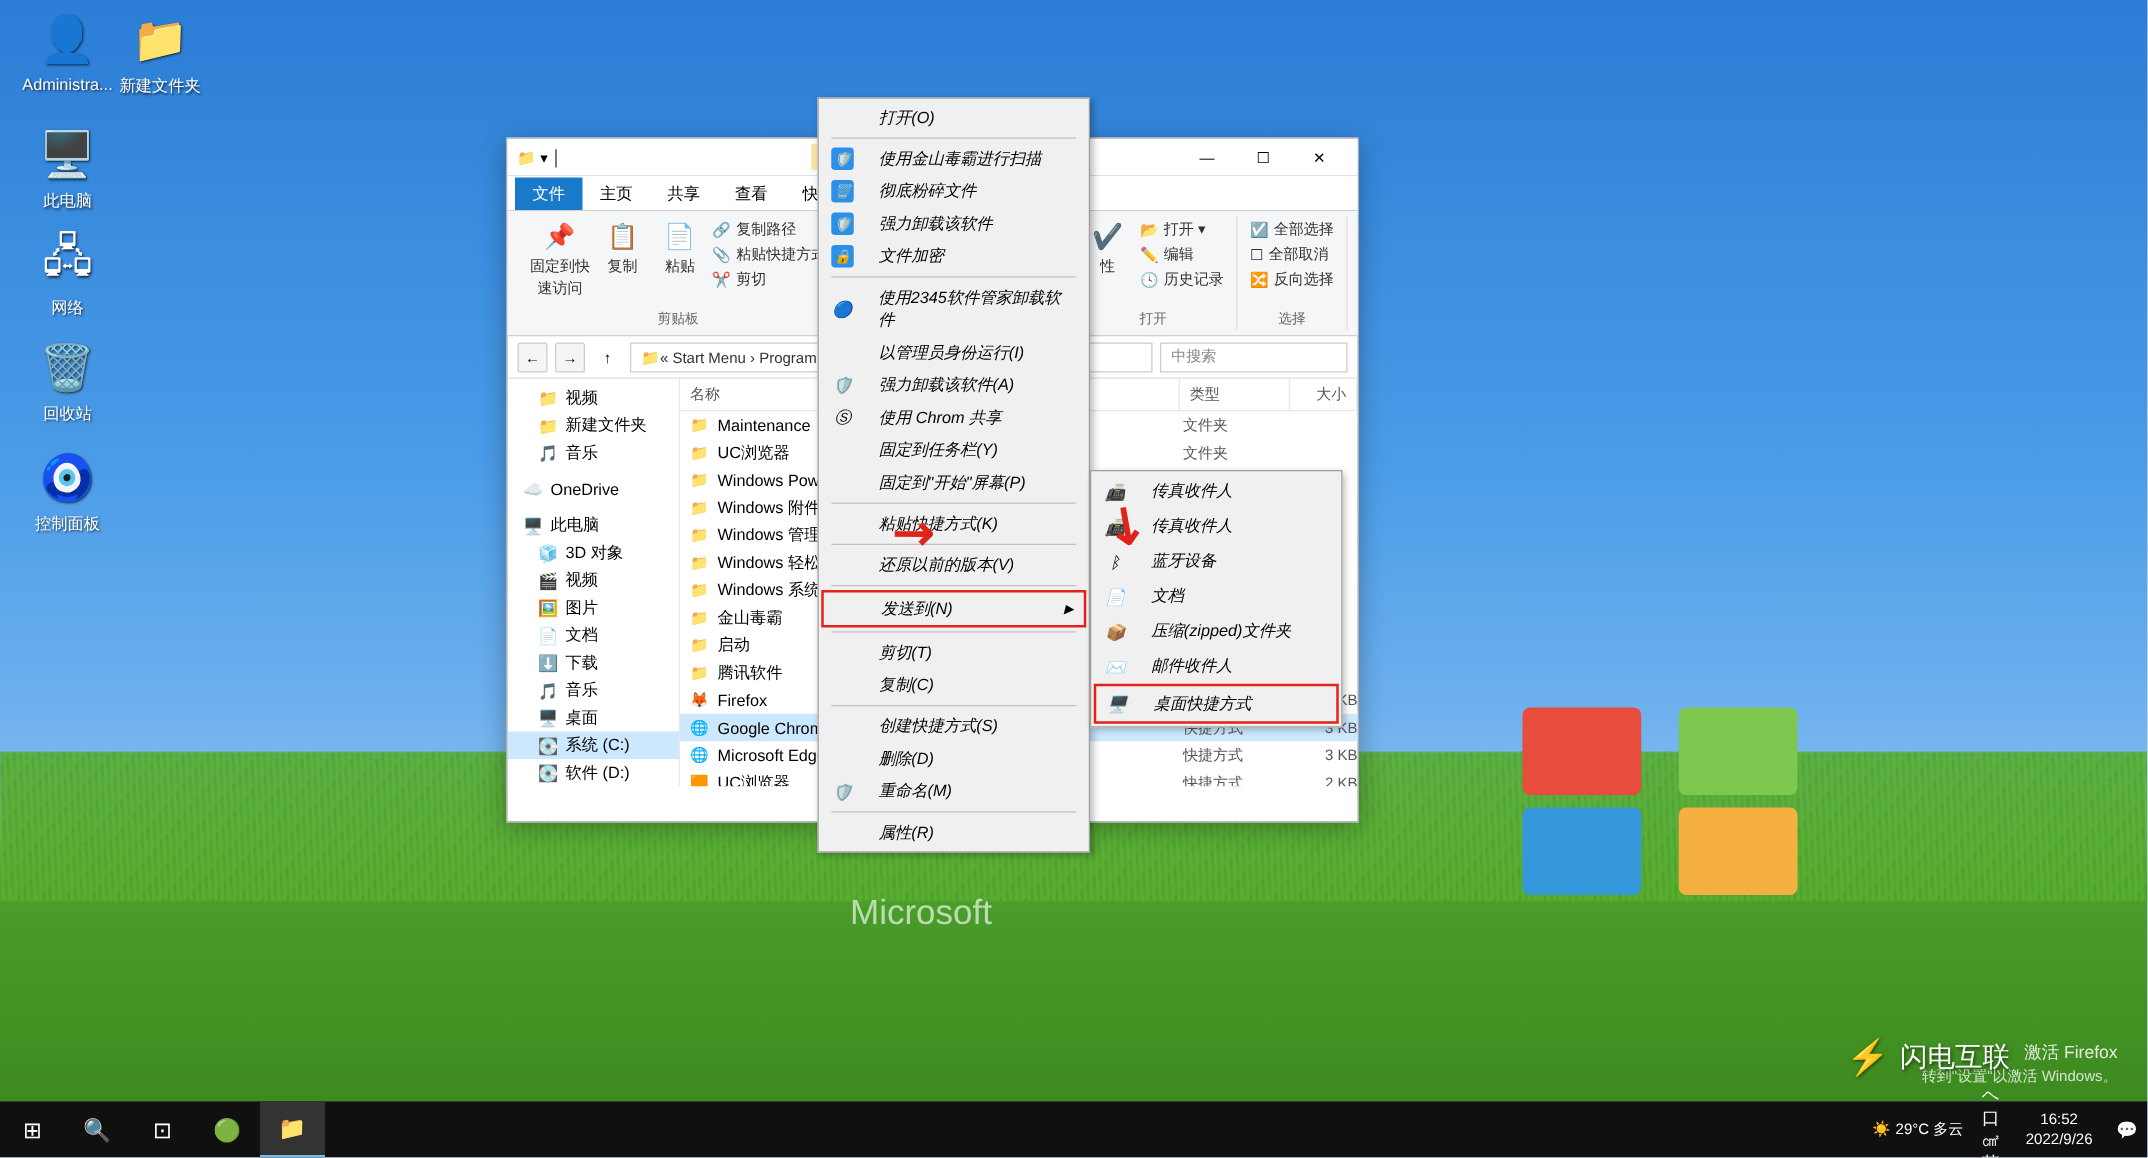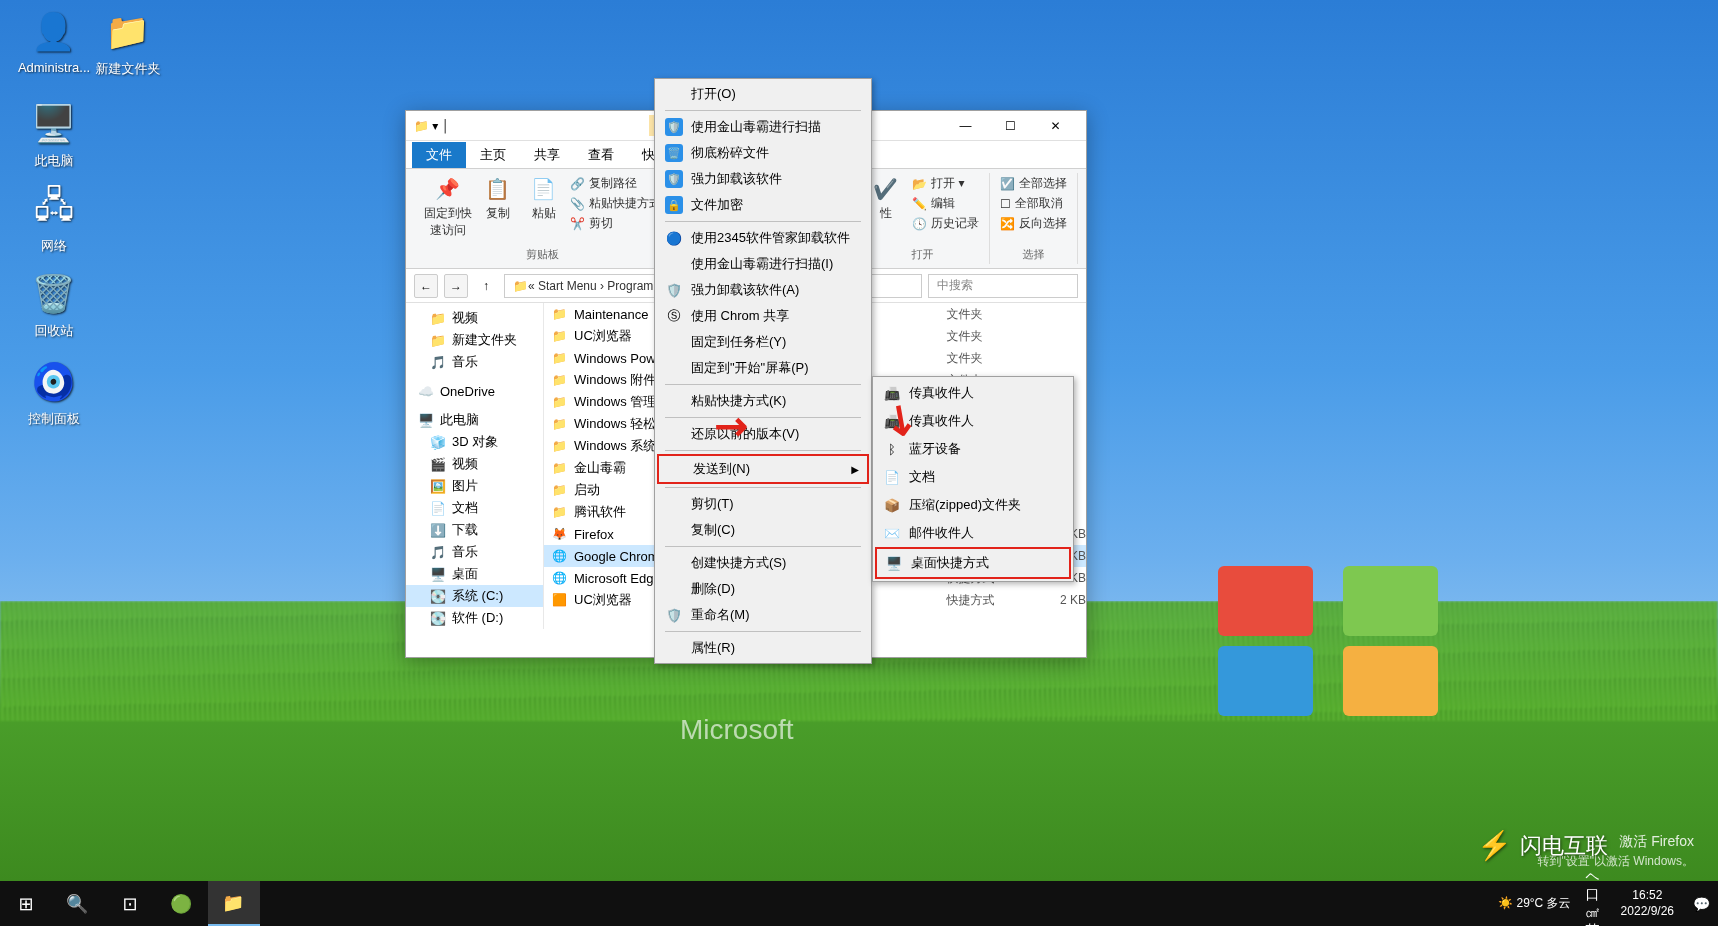--- a/index.html
+++ b/index.html
@@ -67,21 +67,21 @@
 .file-row .fc-type { width: 100px; color: #555; font-size: 12px; }
 .file-row .fc-size { width: 60px; text-align: right; color: #555; font-size: 12px; }
 .fi-icon { width: 16px; height: 16px; display: flex; align-items: center; justify-content: center; font-size: 12px; }
 .folder-ico { color: #f0c36d; }
 
 .status-bar { height: 26px; border-top: 1px solid #e0e0e0; display: flex; align-items: center; padding: 0 12px; font-size: 12px; color: #333; gap: 20px; }
 
 
 .ctx-menu { position: absolute; background: #f0f0f0; border: 1px solid #a0a0a0; box-shadow: 2px 2px 6px rgba(0,0,0,0.3); font-size: 13px; padding: 2px; }
 .ctx1 { top: 78px; left: 654px; width: 218px; }
-.ctx-item { display: flex; align-items: center; padding: 4px 12px 4px 8px; gap: 8px; position: relative; }
+.ctx-item { display: flex; align-items: center; padding: 4px 12px 4px 8px; gap: 20px; position: relative; font-style: italic; }
 .ctx-item .ci-icon { width: 18px; height: 18px; display: flex; align-items: center; justify-content: center; font-size: 13px; }
 .ctx-sep { height: 1px; background: #c0c0c0; margin: 3px 8px; }
 .ctx-item .arrow { position: absolute; right: 8px; font-size: 10px; }
 .red-box { border: 2px solid #e2231a; }
 .red-arrow { position: absolute; color: #e2231a; font-size: 40px; font-weight: bold; pointer-events: none; }
 
 .ctx2 { top: 376px; left: 872px; width: 202px; }
 .ctx2 .ctx-item { padding: 5px 12px 5px 8px; }
 
 
@@ -268,20 +268,26 @@
       <div class="sidebar-item selected">
           <span class="si-icon">💽</span>
           <span>系统 (C:)</span>
         </div>
       <div class="sidebar-item">
           <span class="si-icon">💽</span>
           <span>软件 (D:)</span>
         </div>
     </div>
     <div class="file-list">
+      <div class="file-header">
+        <div class="col-name">名称</div>
+        <div class="col-date" style="width:220px"></div>
+        <div class="col-type">类型</div>
+        <div class="col-size">大小</div>
+      </div>
       <div class="file-rows" id="file-rows">
           <div class="file-row">
             <div class="fc-name">
               <span class="fi-icon folder-ico">📁</span>
               <span>Maintenance</span>
             </div>
             <div class="fc-date" style="width:220px"></div>
             <div class="fc-type">文件夹</div>
             <div class="fc-size"></div>
           </div>
@@ -429,21 +435,21 @@
       <span class="ci-icon" style="background:#2b90e8;color:#fff;border-radius:3px;font-size:11px">🔒</span>
       <span>文件加密</span>
     </div>
     <div class="ctx-sep"></div>
     <div class="ctx-item">
       <span class="ci-icon" style="">🔵</span>
       <span>使用2345软件管家卸载软件</span>
     </div>
     <div class="ctx-item">
       <span class="ci-icon" style=""></span>
-      <span>使用金山毒霸进行扫描(I)</span>
+      <span>以管理员身份运行(I)</span>
     </div>
     <div class="ctx-item">
       <span class="ci-icon" style="">🛡️</span>
       <span>强力卸载该软件(A)</span>
     </div>
     <div class="ctx-item">
       <span class="ci-icon" style="">Ⓢ</span>
       <span>使用 Chrom 共享</span>
     </div>
     <div class="ctx-item">

